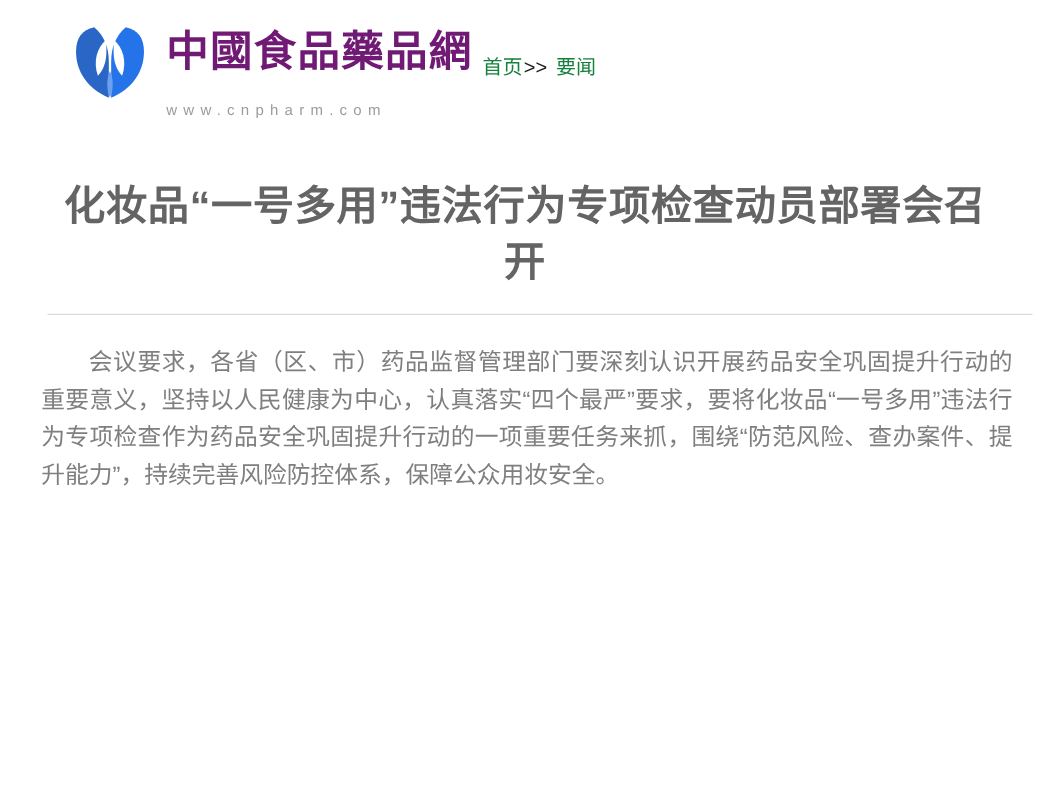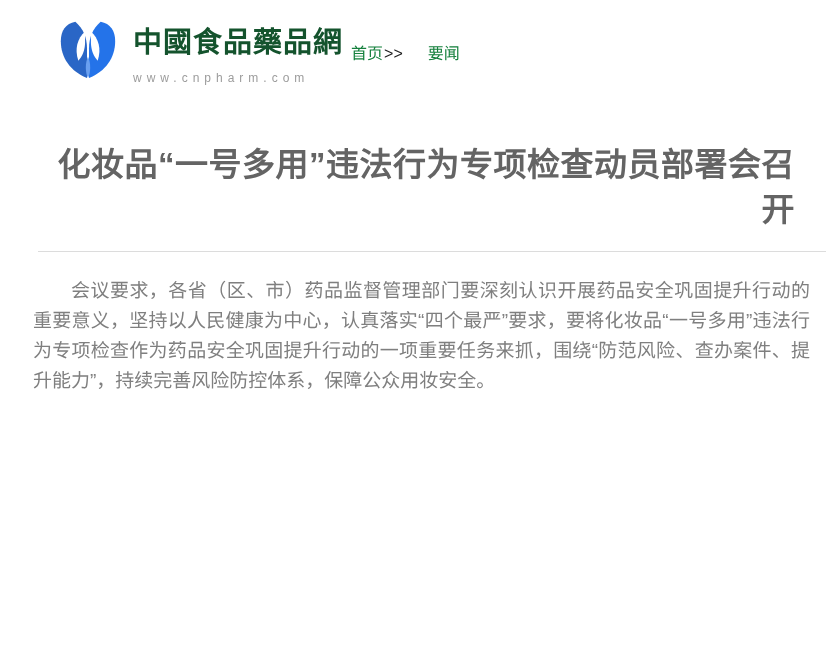--- a/index.html
+++ b/index.html
@@ -33,54 +33,54 @@
   .logo-mark svg { width: 66px; height: 66px; display: block; }
   .logo-text {
     margin-left: 12px;
     display: flex;
     flex-direction: column;
     padding-top: 10px;
   }
   .logo-title {
     font-family: "DejaVu Serif", serif;
     font-weight: 900;
-    font-size: 29px;
+    font-size: 34px;
     line-height: 32px;
-    color: #14532d;
+    color: #701a75;
     letter-spacing: 1px;
     white-space: nowrap;
   }
   .logo-url {
-    margin-top: 13px;
+    margin-top: 23px;
     font-size: 12px;
     line-height: 14px;
     color: #9c9c9c;
     letter-spacing: 5px;
     white-space: nowrap;
   }
   .breadcrumb {
     margin-left: 8px;
     margin-top: 24px;
     font-size: 16px;
     color: #1c1c1c;
     white-space: nowrap;
   }
   .breadcrumb a {
     color: #15803d;
     text-decoration: none;
     cursor: pointer;
   }
   .breadcrumb .sep { margin: 0 1px; }
-  .breadcrumb .crumb-section { margin-left: 24px; }
+  .breadcrumb .crumb-section { margin-left: 6px; }
 
   
   .article-title {
     width: 750px;
     margin: 56px auto 0;
-    text-align: right;
+    text-align: center;
     font-size: 33px;
     line-height: 45px;
     font-weight: 700;
     color: #646464;
     letter-spacing: 0.5px;
   }
   .article-meta {
     margin-top: 44px;
     padding-left: 60px;
     font-size: 15px;

